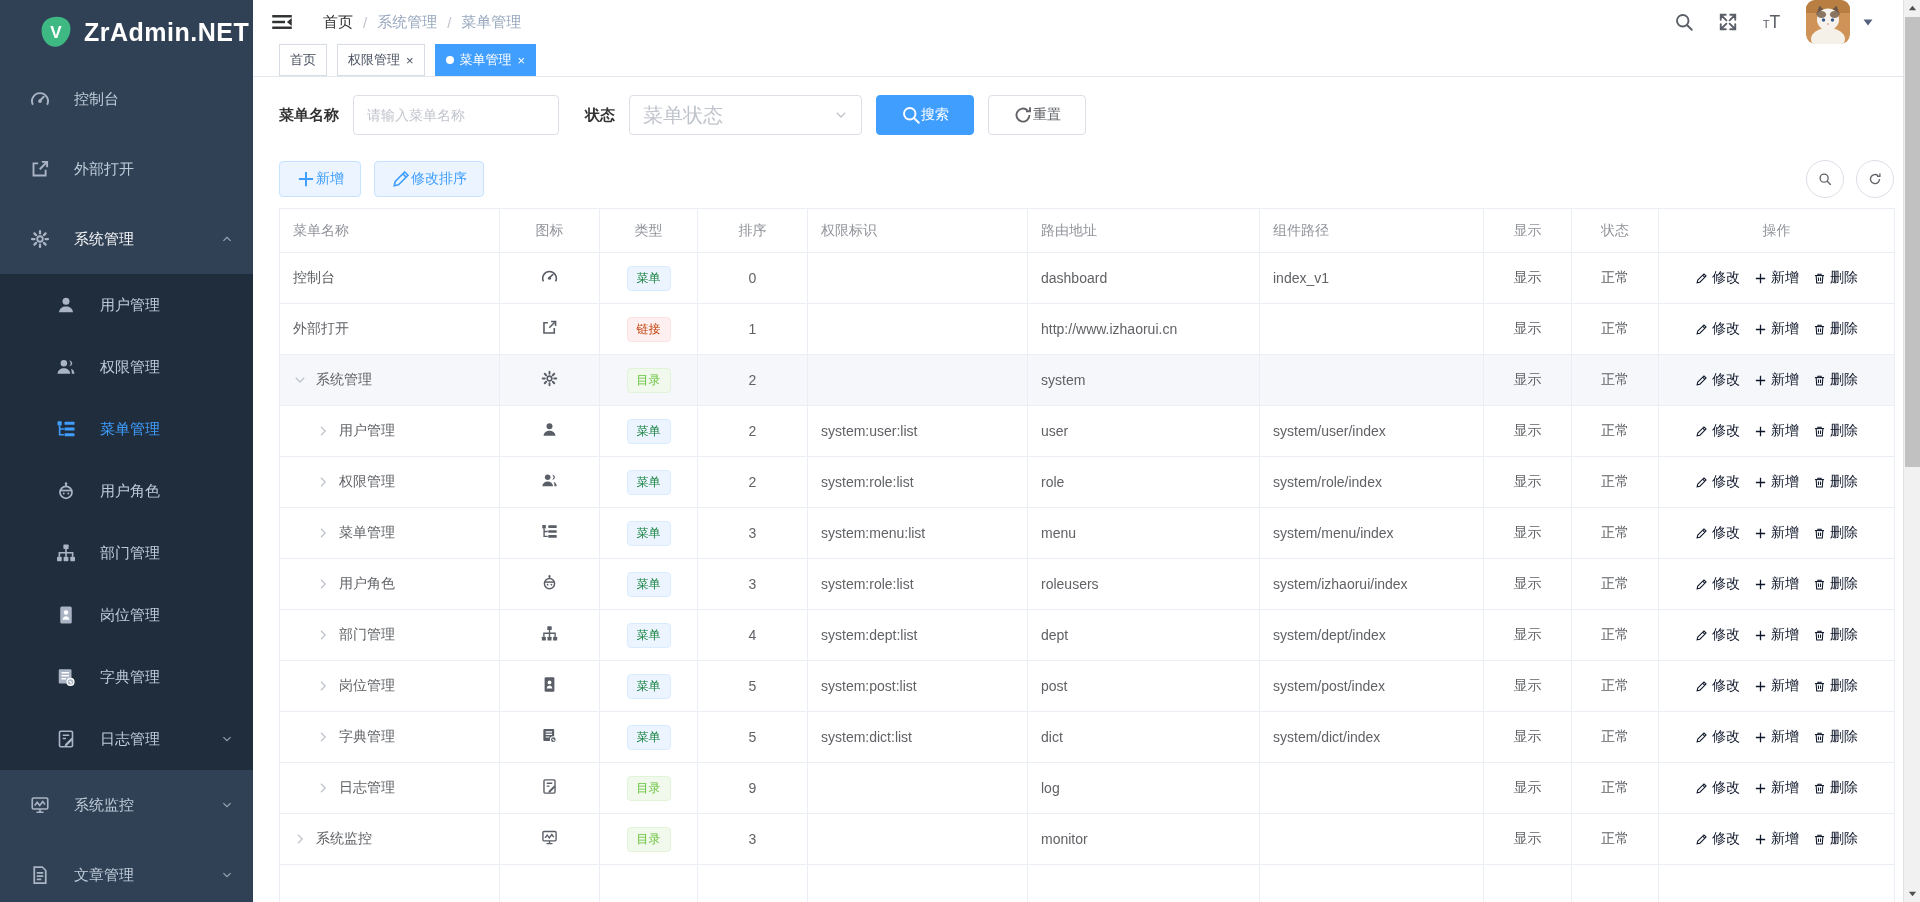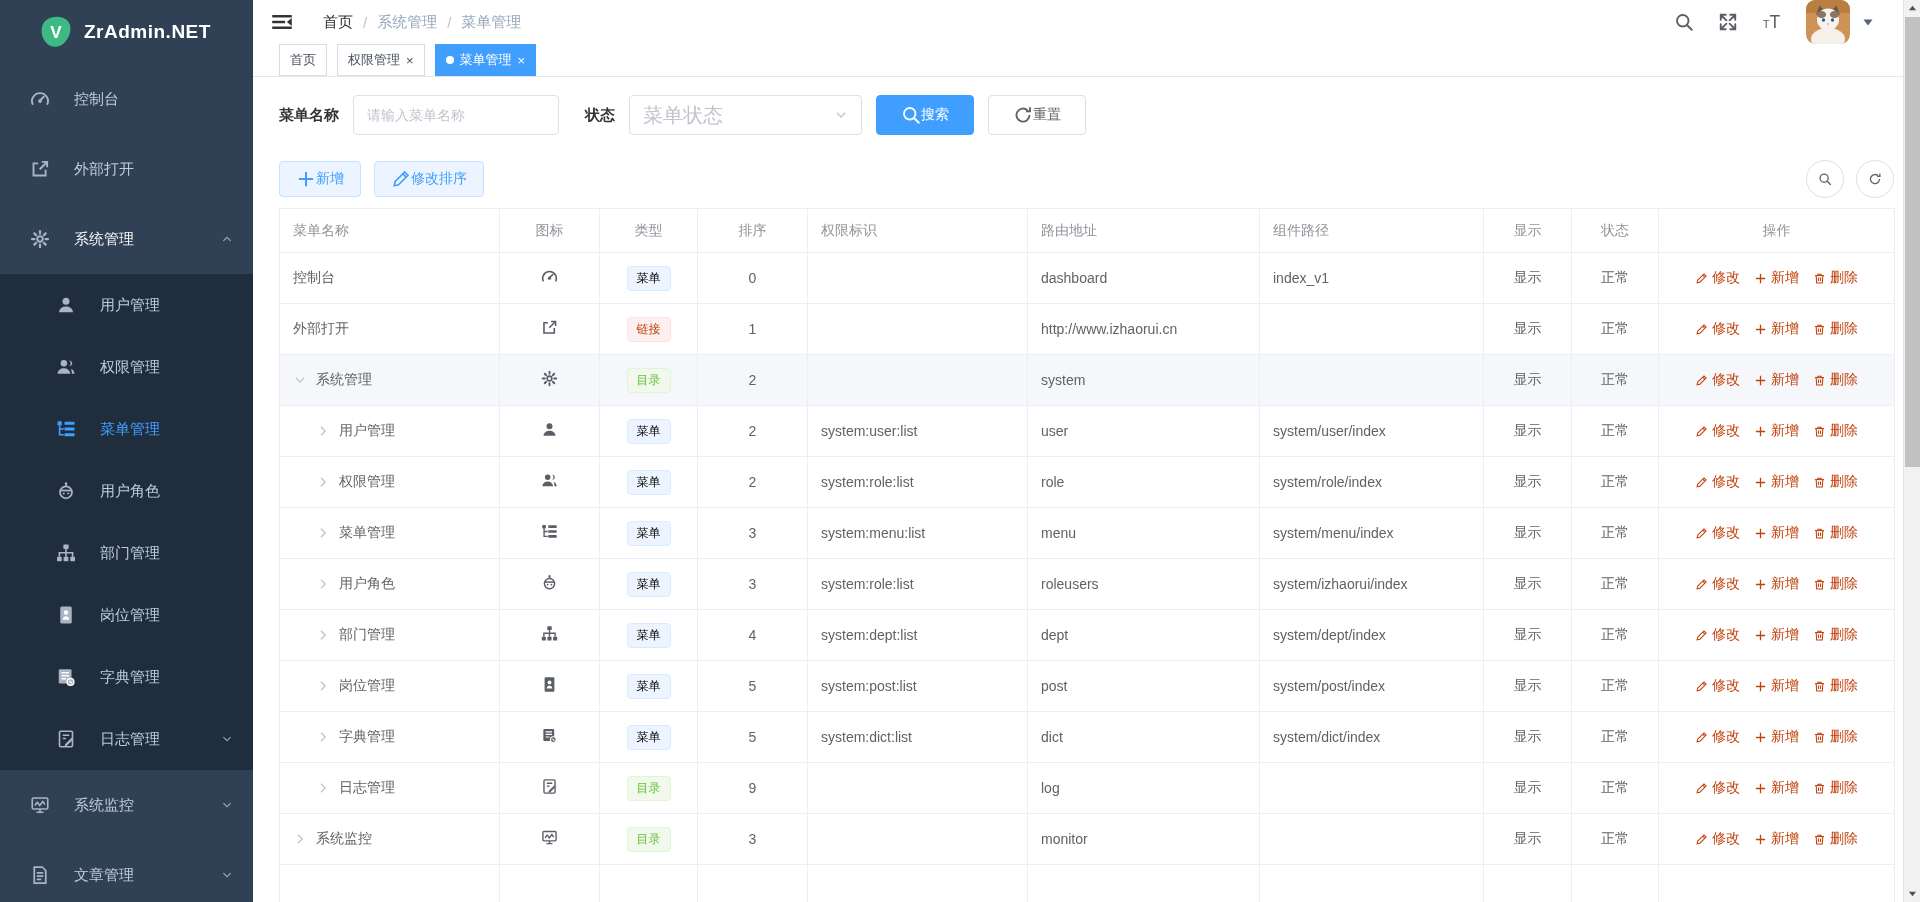--- a/index.html
+++ b/index.html
@@ -6,21 +6,21 @@
   html,body { width:1920px; height:902px; overflow:hidden; }
   body { font-family:"Liberation Sans","DejaVu Sans",sans-serif; font-size:14px; color:#606266; background:#fff; position:relative; }
   svg { display:block; }
 
   .app { display:flex; width:100%; height:100%; }
 
   
   .sidebar { width:253px; min-width:253px; height:100%; background:#304156; overflow:hidden; }
   .logo { height:64px; display:flex; align-items:center; padding-left:38px; }
   .logo-icon { width:36px; height:36px; margin-right:10px; }
-  .logo-text { color:#fff; font-size:19px; font-weight:bold; letter-spacing:.5px; }
+  .logo-text { color:#fff; font-size:25px; font-weight:bold; letter-spacing:.5px; }
   .menu-item { display:flex; align-items:center; cursor:pointer; color:#bfcbd9; font-size:15px; position:relative; }
   .menu-item.level0 { height:70px; padding-left:30px; background:#304156; }
   .menu-item.level1 { height:62px; padding-left:56px; background:#1f2d3d; }
   .menu-item .mi-icon { width:20px; height:20px; margin-right:24px; color:#aab4c4; display:flex; align-items:center; justify-content:center; }
   .menu-item .mi-icon svg { width:18px; height:18px; }
   .menu-item.level1 .mi-icon svg { width:17px; height:17px; }
   .menu-item.expanded { color:#f4f4f5; }
   .menu-item.active { color:#409eff; }
   .menu-item.active .mi-icon { color:#409eff; }
   .mi-arrow { position:absolute; right:20px; width:12px; height:12px; color:#bfcbd9; opacity:.75; }
@@ -83,25 +83,25 @@
   .menu-table tr.highlighted td { background:#f5f7fa; }
   .al { text-align:left; }
   .ac { text-align:center; }
   .name-cell { display:flex; align-items:center; }
   .tree-indent { display:inline-block; width:23px; flex:none; }
   .tree-arrow { width:14px; height:14px; color:#c0c4cc; margin-right:9px; flex:none; cursor:pointer; }
   .tree-arrow svg { width:12px; height:12px; }
   .cell-icon { display:inline-flex; align-items:center; justify-content:center; color:#5a5e66; }
   .cell-icon svg { width:17px; height:17px; }
   .tag { display:inline-block; height:25px; line-height:23px; padding:0 9px; border-radius:4px; font-size:12px; border:1px solid transparent; }
-  .tag-primary { color:#000000; background:#ecf5ff; border-color:#d9ecff; }
+  .tag-primary { color:#15803d; background:#ecf5ff; border-color:#d9ecff; }
   .tag-success { color:#67c23a; background:#f0f9eb; border-color:#e1f3d8; }
   .tag-danger  { color:#c2410c; background:#fef0f0; border-color:#fde2e2; }
   .ops-cell { display:flex; align-items:center; justify-content:center; }
-  .op-link { display:inline-flex; align-items:center; color:#c2410c; cursor:pointer; margin:0 7px; font-size:14px; }
+  .op-link { display:inline-flex; align-items:center; color:#0f172a; cursor:pointer; margin:0 7px; font-size:14px; }
   .op-link svg { width:13px; height:13px; margin-right:4px; }
   tr.partial td { height:40px; }
 
   
   .scrollbar { position:fixed; top:0; right:0; width:17px; height:902px; background:#f1f1f1; border-left:1px solid #e2e2e2; z-index:50; }
   .sb-btn { position:absolute; left:0; width:17px; height:17px; display:flex; align-items:center; justify-content:center; color:#505050; }
   .sb-btn.up { top:0; }
   .sb-btn.down { bottom:0; }
   .sb-btn svg { width:9px; height:9px; }
   .sb-thumb { position:absolute; left:1px; top:17px; width:15px; height:450px; background:#c1c1c1; }

